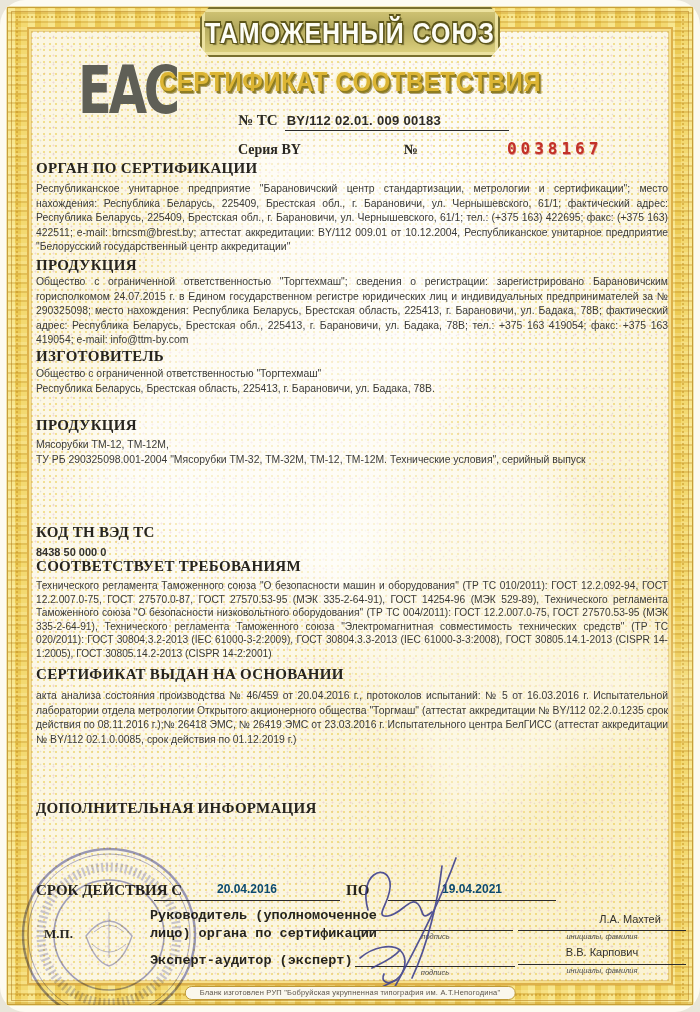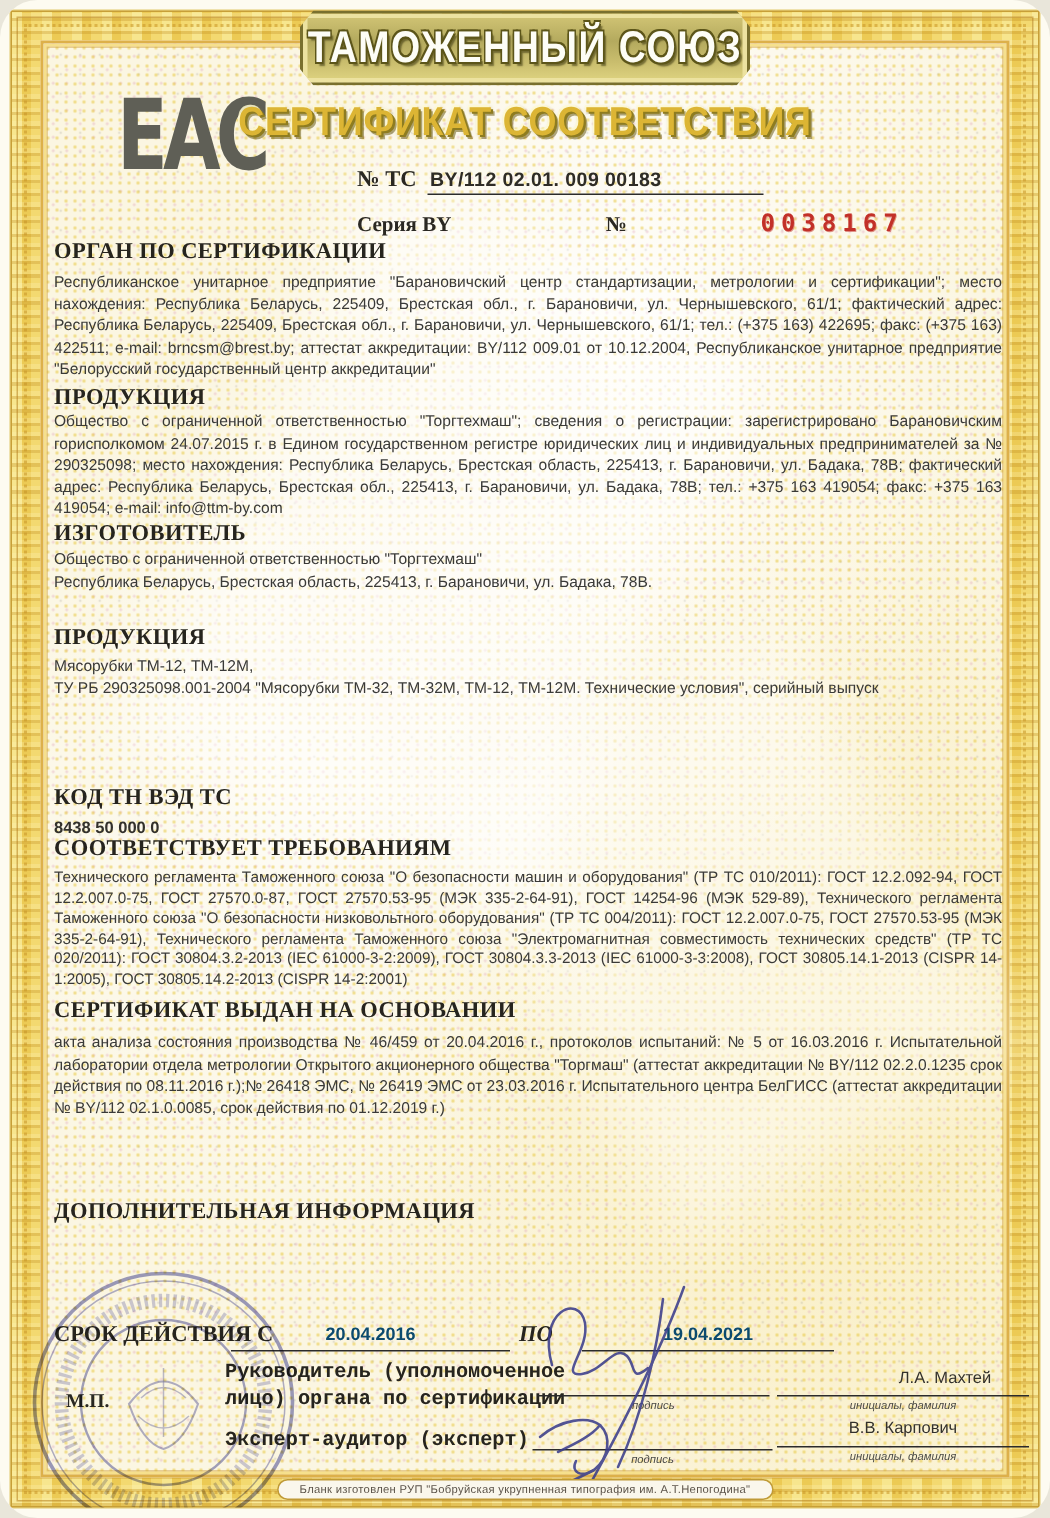--- a/index.html
+++ b/index.html
@@ -95,21 +95,21 @@
     font-size:10.4px;line-height:14.5px;color:#3a3a38;text-align:justify;
     white-space:pre-line;margin:0;
   }
   .sec-body.tight{font-size:10.2px;line-height:13.5px;}
   .sec-body.code{font-size:11px;font-weight:bold;color:#33312c;}
 
   
   .validity{position:absolute;left:36px;top:882px;width:630px;z-index:2;}
   .v-label,.v-po{font-family:"Liberation Serif",serif;font-weight:bold;font-size:15px;color:#26241e;position:absolute;top:0;}
   .v-label{left:0;}
-  .v-po{left:310px;font-style:italic;}
+  .v-po{left:310px;}
   .v-date{
     position:absolute;top:0;height:18px;text-align:center;
     font-size:12px;font-weight:600;color:#0c4a6e;border-bottom:1.5px solid #2b2b2b;
   }
   .v-date.from{left:118px;width:186px;}
   .v-date.to{left:352px;width:168px;}
 
   
   .mp{position:absolute;left:44px;top:926px;font-family:"Liberation Serif",serif;font-weight:bold;font-size:13px;color:#2a2822;z-index:3;}
   .role{position:absolute;font-family:Liberation Mono, monospace;font-weight:bold;font-size:13.5px;line-height:1.3;color:#26241e;z-index:2;}

